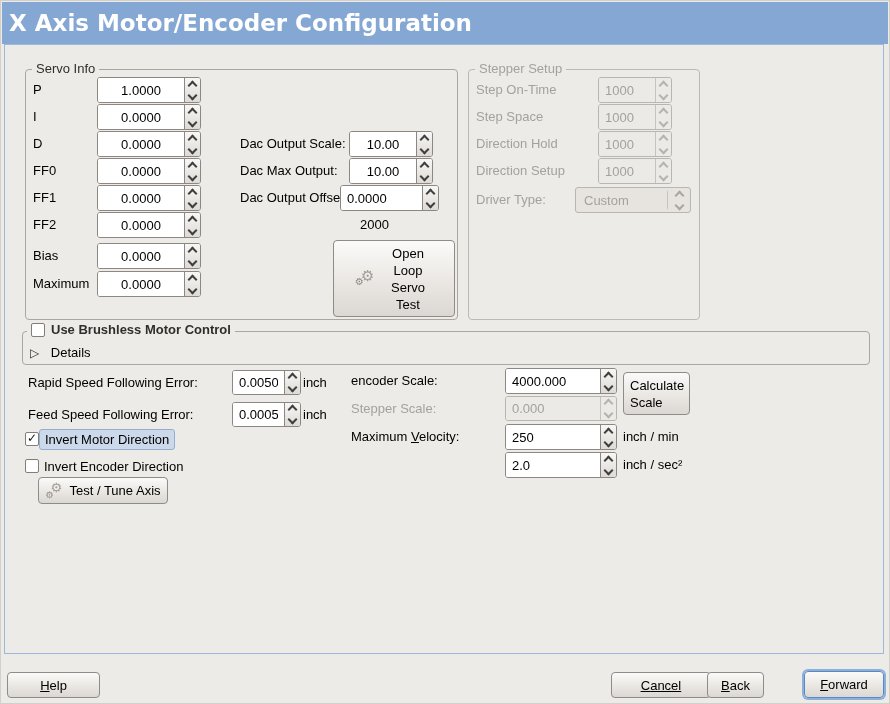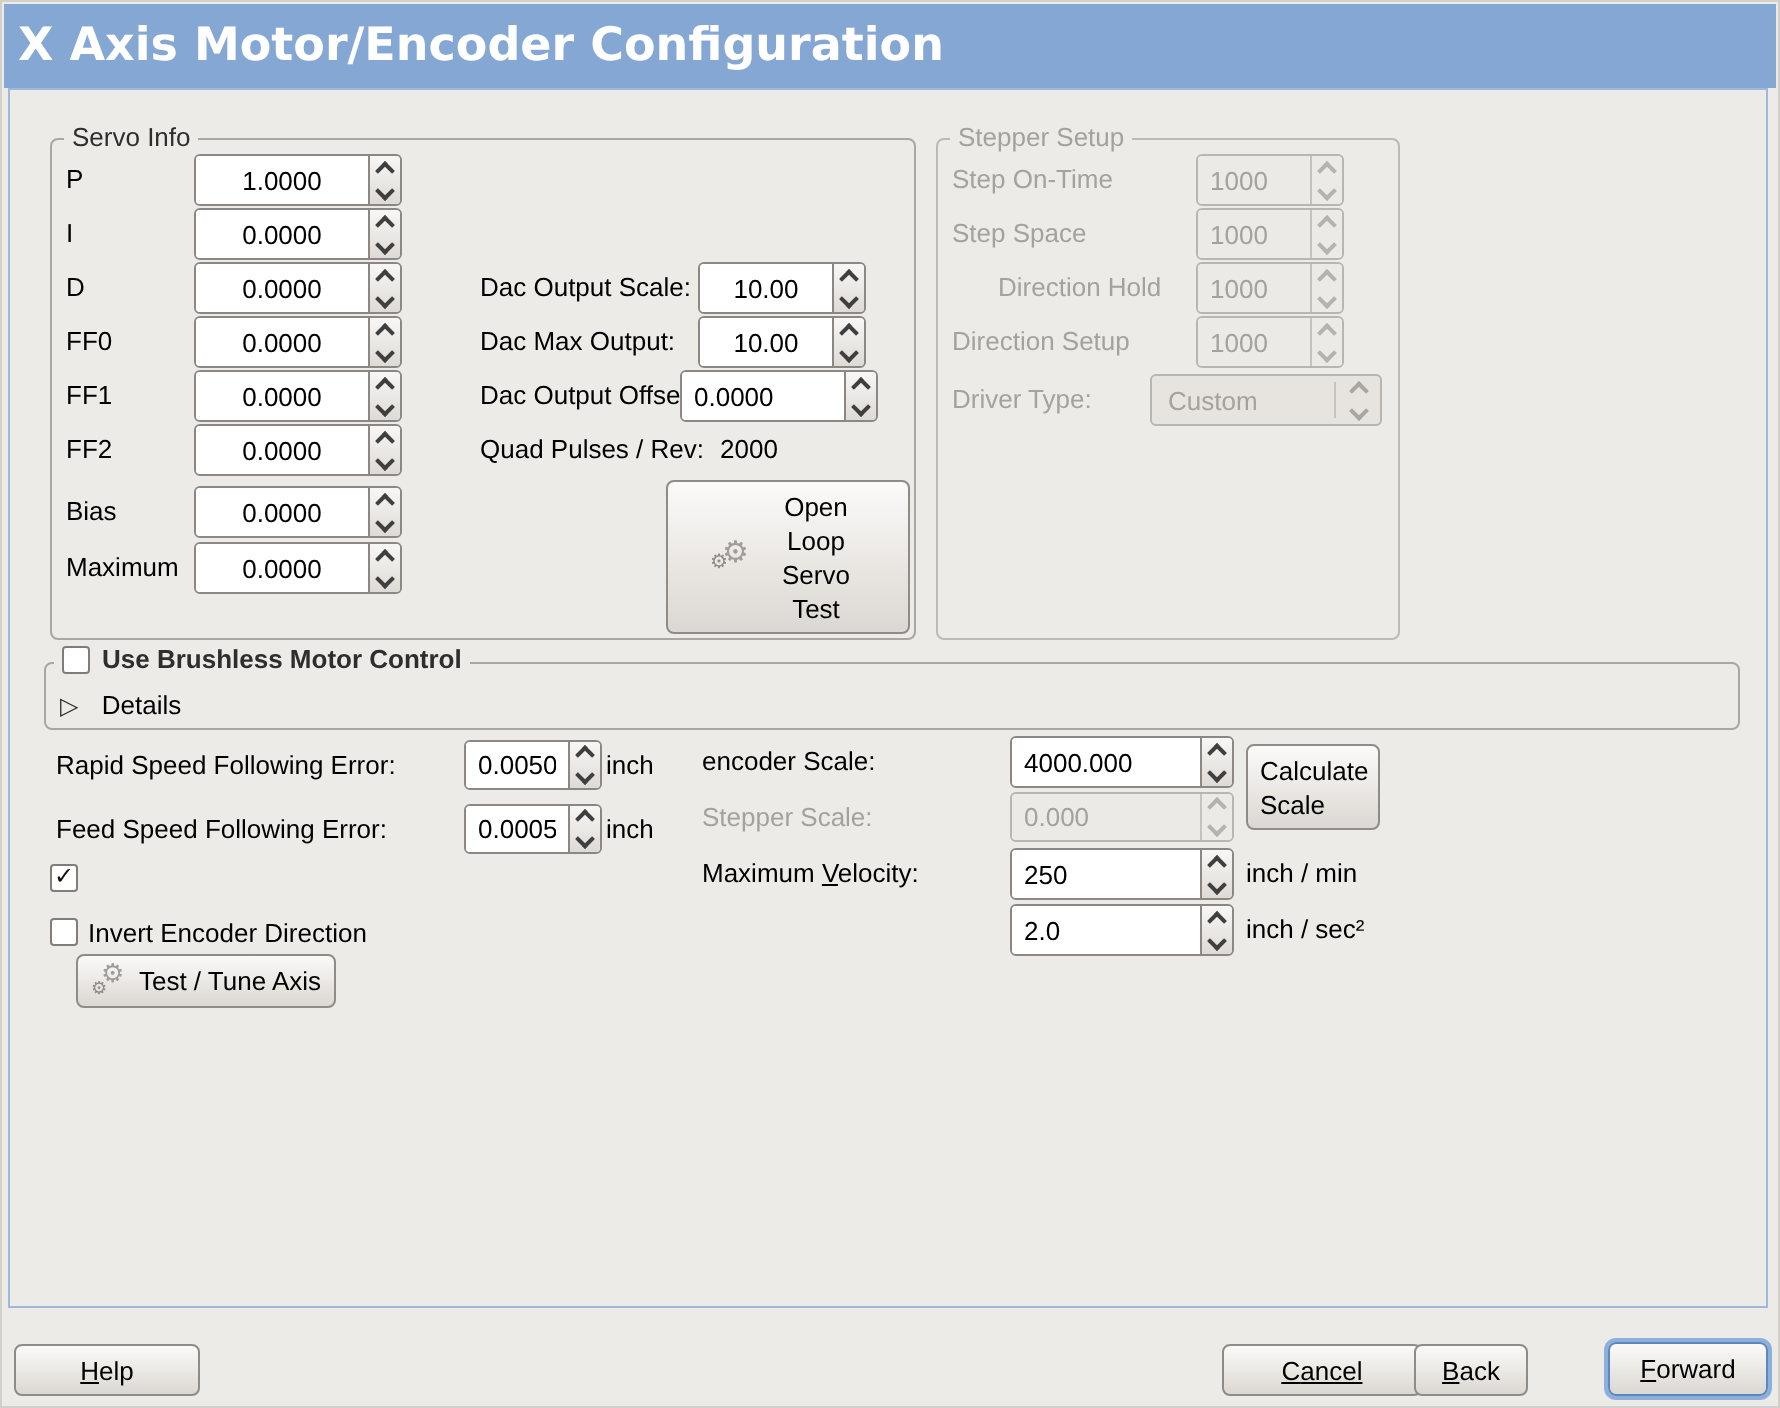--- a/index.html
+++ b/index.html
@@ -167,21 +167,20 @@
     <input class="center" value="0.0000" style="">
     <div class="btns">
         <i class="cu"></i>
         <i class="cd"></i>
       </div>
   </div>
 
   <div class="lbl" style="left:240px;top:158px;">Dac Max Output:</div>
   <div class="lbl" style="left:240px;top:131px;">Dac Output Scale:</div>
   <div class="lbl" style="left:240px;top:185px;">Dac Output Offset:</div>
-  <div class="lbl" style="left:240px;top:212px;">Quad Pulses / Rev:</div>
   <div class="lbl" style="left:360px;top:212px;">2000</div>
 
   <div class="spin" style="left:349px;top:131px;width:84px;height:26px;">
     <input class="center" value="10.00" style="">
     <div class="btns">
         <i class="cu"></i>
         <i class="cd"></i>
       </div>
   </div>
   <div class="spin" style="left:349px;top:158px;width:84px;height:26px;">
@@ -206,21 +205,21 @@
     </span>
     <span style="width:50px;text-align:center;line-height:17px;">Open Loop Servo Test</span>
   </div>
 
   <div class="gtkframe disabled" style="left:468px;top:69px;width:230px;height:249px;">
     <span class="legend disabled">Stepper Setup</span>
   </div>
 
   <div class="lbl dim" style="left:476px;top:77px;">Step On-Time</div>
   <div class="lbl dim" style="left:476px;top:104px;">Step Space</div>
-  <div class="lbl dim" style="left:499px;top:131px;">Direction Hold</div>
+  <div class="lbl dim" style="left:476px;top:131px;">Direction Hold</div>
   <div class="lbl dim" style="left:476px;top:158px;">Direction Setup</div>
   <div class="lbl dim" style="left:476px;top:187px;">Driver Type:</div>
 
   <div class="spin disabled" style="left:598px;top:77px;width:74px;height:26px;">
     <input value="1000" style="">
     <div class="btns">
         <i class="cu"></i>
         <i class="cd"></i>
       </div>
   </div>
@@ -280,20 +279,21 @@
   <div class="spin" style="left:232px;top:402px;width:69px;height:25px;">
     <input value="0.0005" style="">
     <div class="btns">
         <i class="cu"></i>
         <i class="cd"></i>
       </div>
   </div>
   <div class="lbl" style="left:303px;top:402px;height:25px;line-height:25px;">inch</div>
 
   <div class="checkbox" style="left:25px;top:432px;">✓</div>
+  <div class="hl-label" style="left:39px;top:429px;">Invert Motor Direction</div>
 
   <div class="checkbox" style="left:25px;top:459px;"></div>
   <div class="plain-label" style="left:44px;top:457px;">Invert Encoder Direction</div>
 
   <div class="btn" style="left:38px;top:477px;width:130px;height:27px;gap:2px;padding:0 6px;">
     <span class="gears" style="width:22px;height:22px;">
       <span class="g1" style="font-size:13px;left:5px;">⚙</span>
       <span class="g2" style="font-size:9px;top:10px;">⚙</span>
     </span>
     <span>Test / Tune Axis</span>

